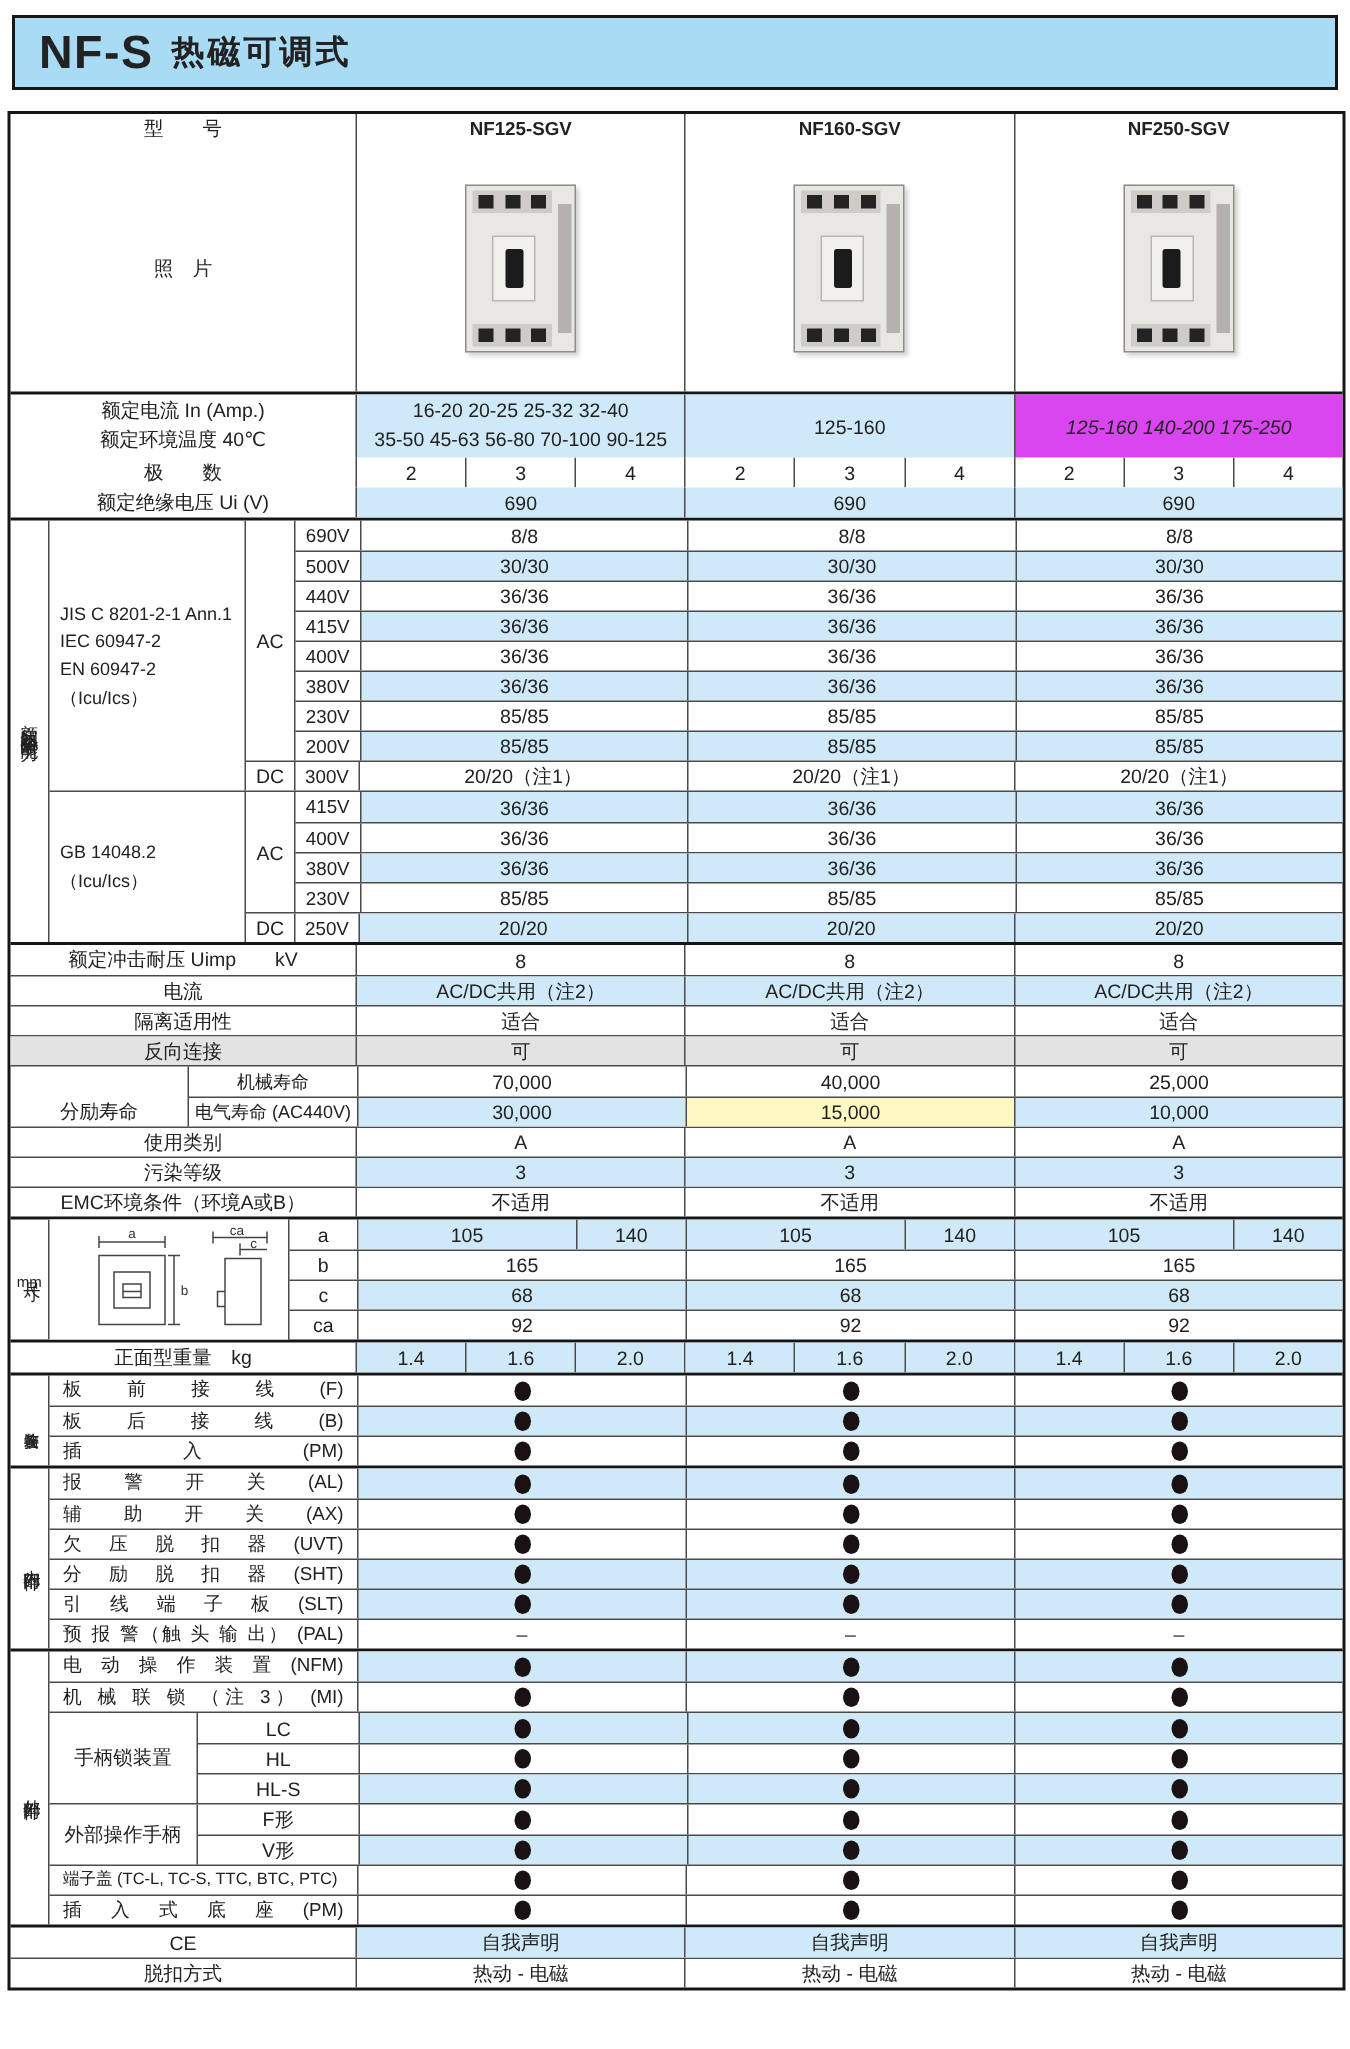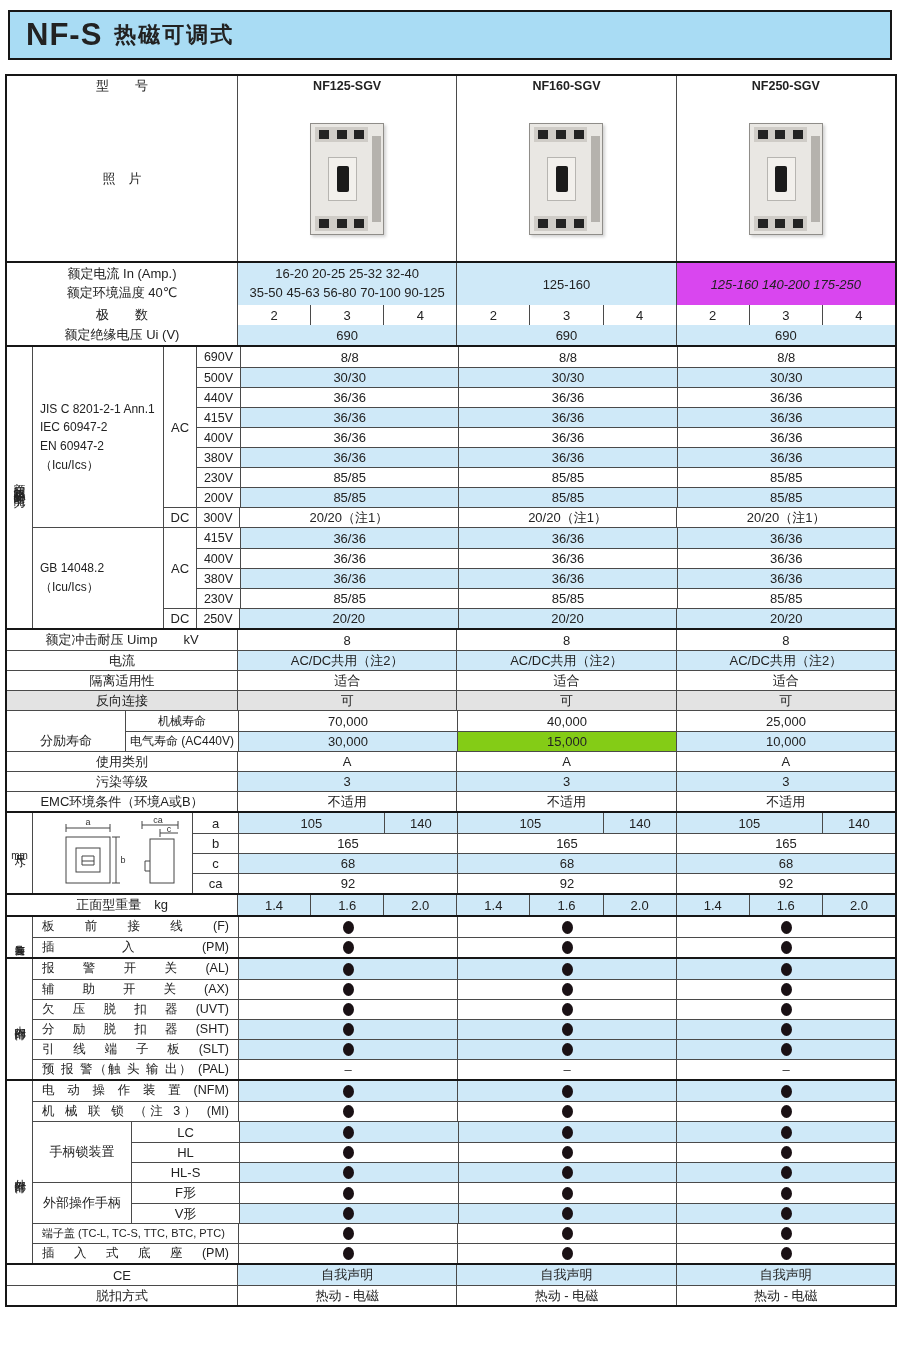--- a/index.html
+++ b/index.html
@@ -336,21 +336,21 @@
         <div class="f1 stack">
           <div class="r hstack">
             <div class="slab c">机械寿命</div>
             <div class="v c">70,000</div>
             <div class="v c">40,000</div>
             <div class="v c">25,000</div>
           </div>
           <div class="r hstack">
             <div class="slab c">电气寿命 (AC440V)</div>
             <div class="v c" style="background: rgb(207, 233, 248);">30,000</div>
-            <div class="v c" style="background: #84cc16;">15,000</div>
+            <div class="v c" style="background: #fef9c3;">15,000</div>
             <div class="v c" style="background: rgb(207, 233, 248);">10,000</div>
           </div>
         </div>
       </div>
       <div class="r hstack">
         <div class="lab c">使用类别</div>
         <div class="v c">A</div>
         <div class="v c">A</div>
         <div class="v c">A</div>
       </div>
@@ -467,20 +467,32 @@
             <span class="dot" style="background: rgb(26, 17, 21);"></span>
           </div>
           <div class="v c">
             <span class="dot" style="background: rgb(26, 17, 21);"></span>
           </div>
           <div class="v c">
             <span class="dot" style="background: rgb(26, 17, 21);"></span>
           </div>
         </div>
         <div class="r hstack">
+          <div class="jlab">板 后 接 线 (B)</div>
+          <div class="v c" style="background: rgb(207, 233, 248);">
+            <span class="dot" style="background: rgb(26, 17, 21);"></span>
+          </div>
+          <div class="v c" style="background: rgb(207, 233, 248);">
+            <span class="dot" style="background: rgb(26, 17, 21);"></span>
+          </div>
+          <div class="v c" style="background: rgb(207, 233, 248);">
+            <span class="dot" style="background: rgb(26, 17, 21);"></span>
+          </div>
+        </div>
+        <div class="r hstack">
           <div class="jlab">插 入 (PM)</div>
           <div class="v c">
             <span class="dot" style="background: rgb(26, 17, 21);"></span>
           </div>
           <div class="v c">
             <span class="dot" style="background: rgb(26, 17, 21);"></span>
           </div>
           <div class="v c">
             <span class="dot" style="background: rgb(26, 17, 21);"></span>
           </div>

